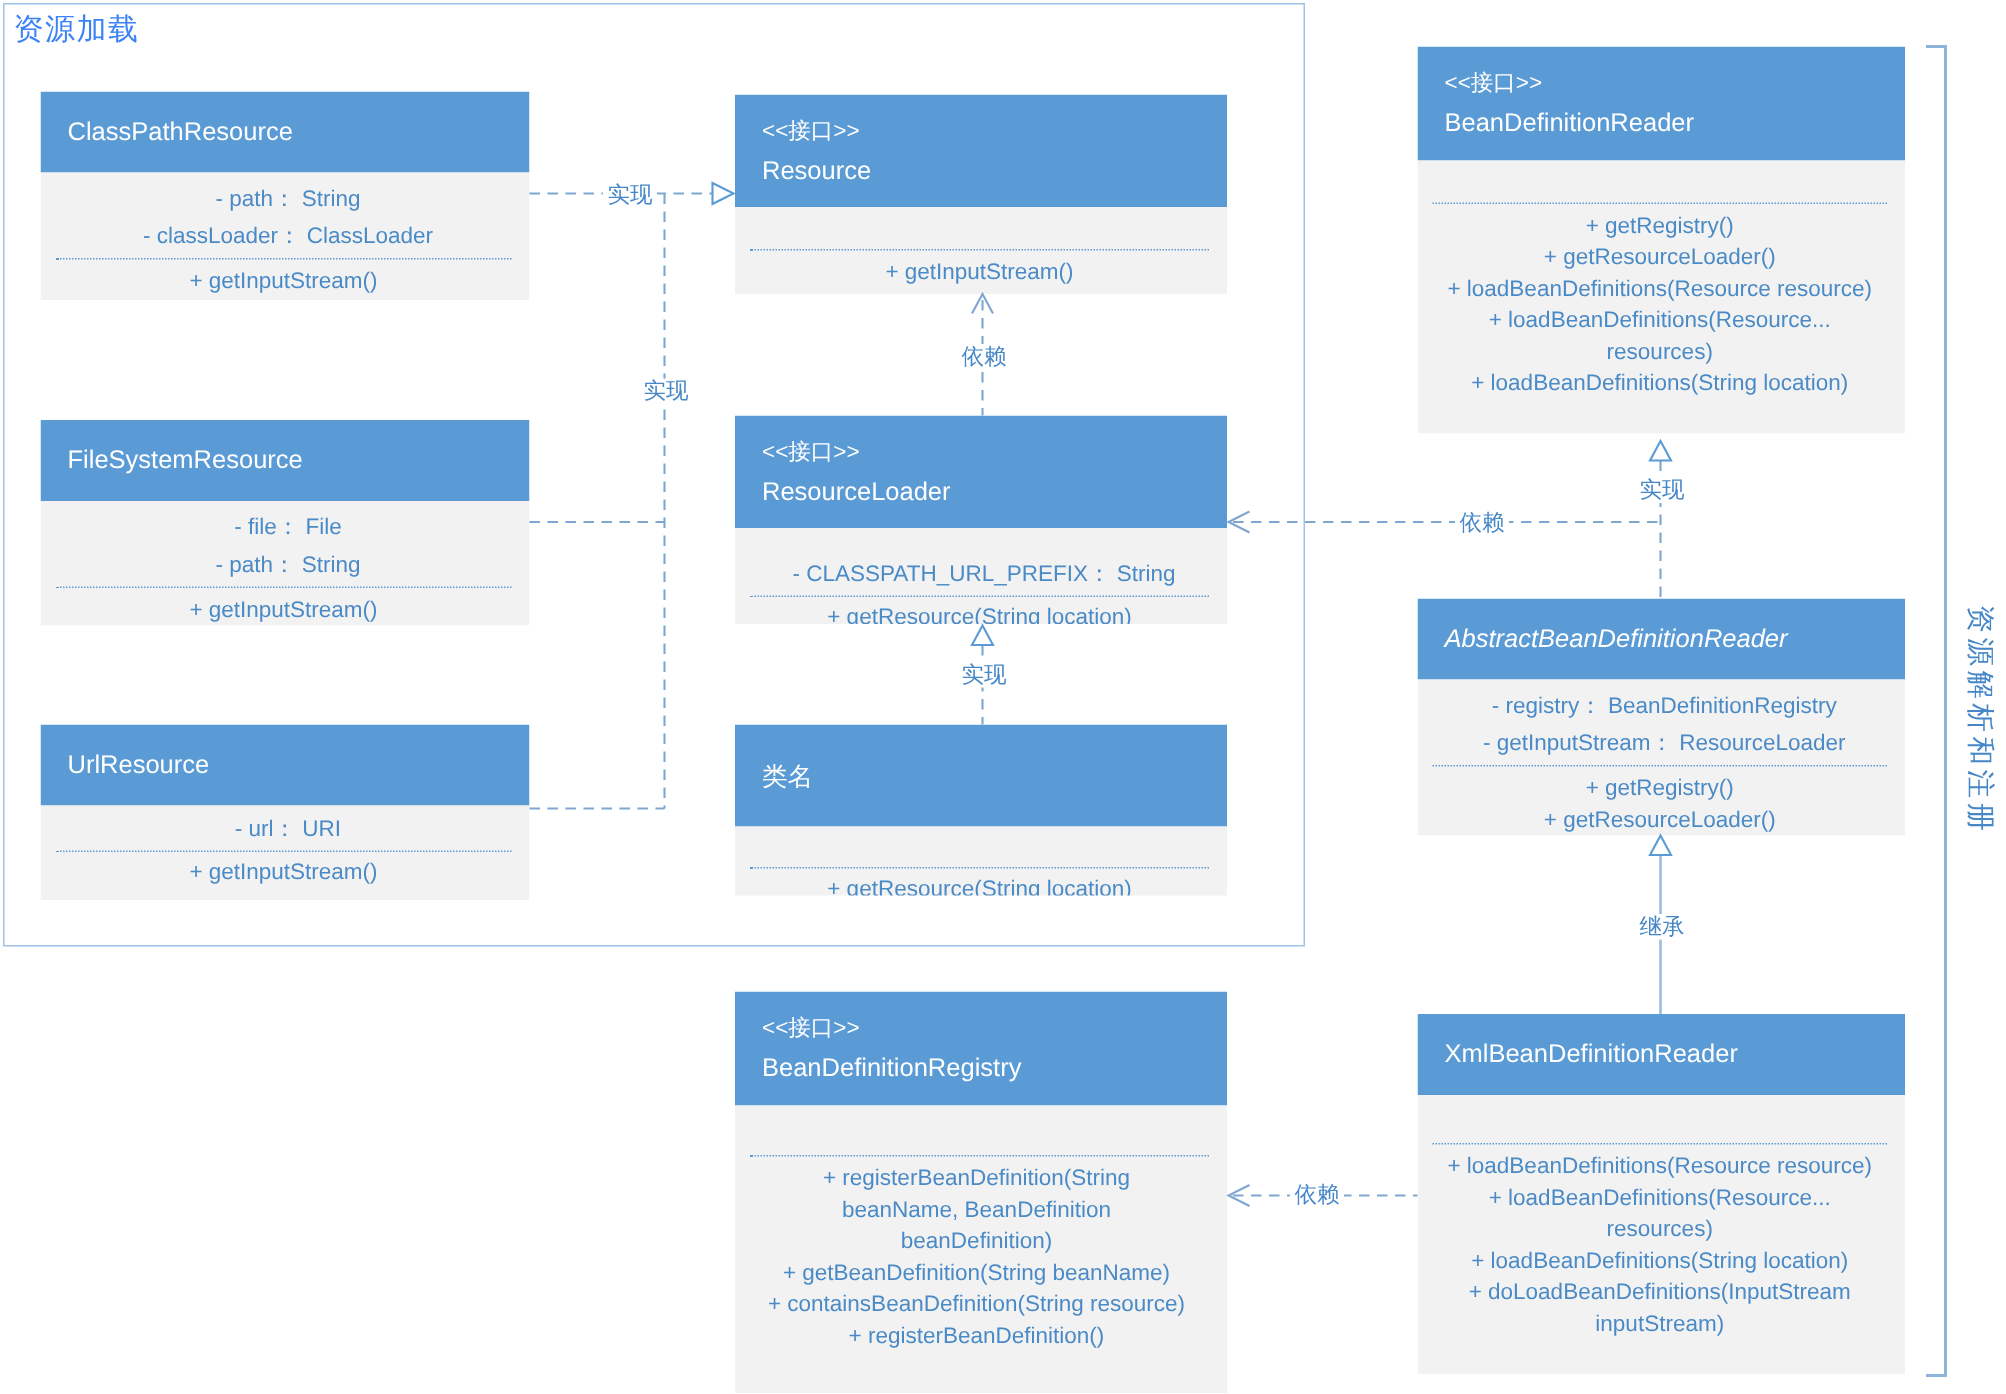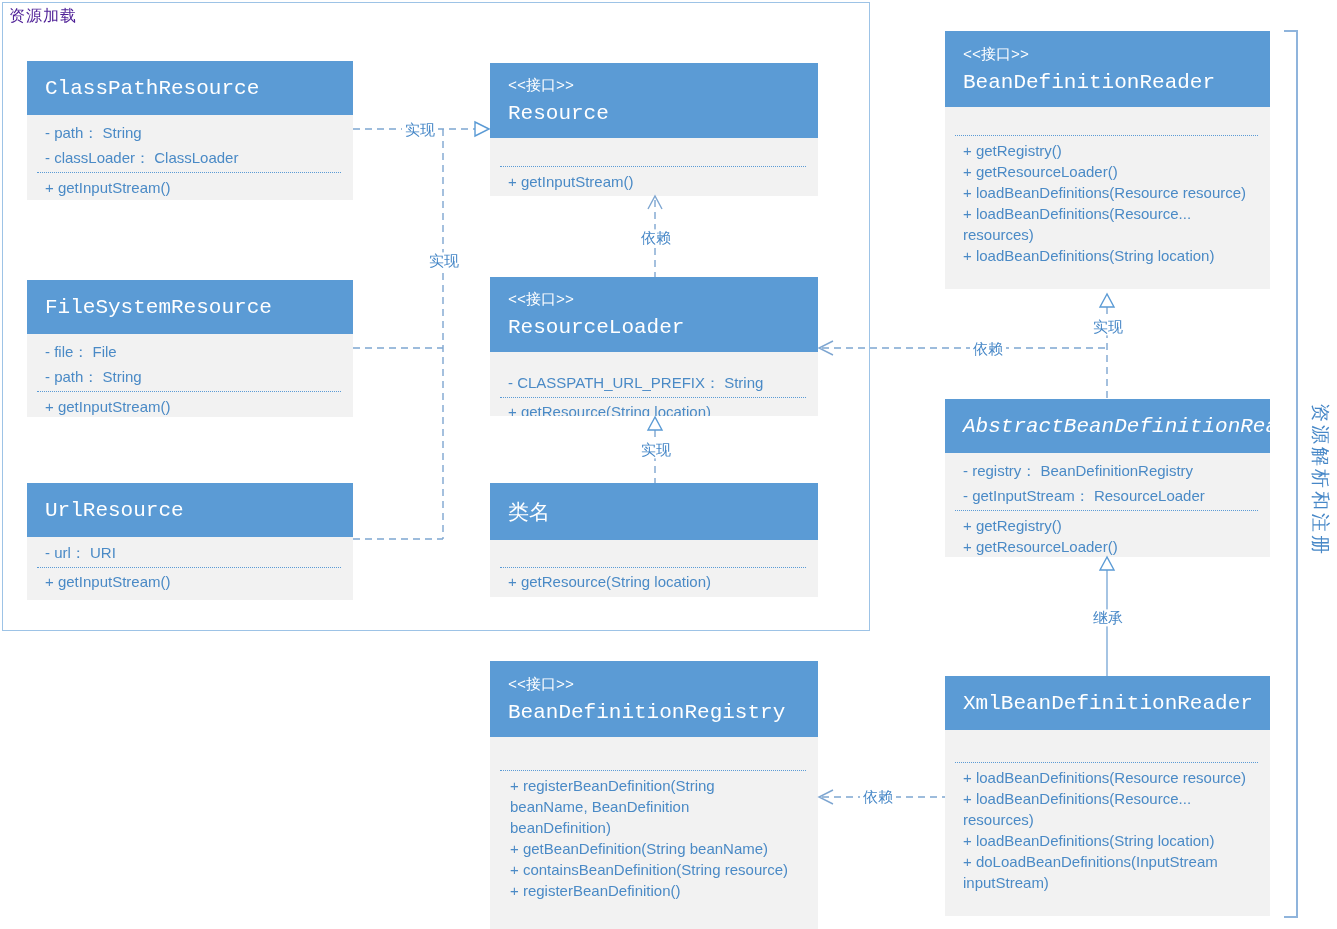--- a/index.html
+++ b/index.html
@@ -1,31 +1,31 @@
 <!DOCTYPE html>
 <html><head>
 <meta charset="utf-8">
 <style>
   html,body{margin:0;padding:0;background:#fff;}
   #canvas{position:relative;width:1337px;height:929px;overflow:hidden;background:#fff;
           font-family:"Liberation Sans",sans-serif;}
   
   .group{position:absolute;left:2px;top:2px;width:866px;height:627px;border:1px solid #9dc3e6;background:transparent;}
-  .group-title{position:absolute;left:9px;top:6px;font-size:16px;color:#4c1d95;
+  .group-title{position:absolute;left:9px;top:6px;font-size:20px;color:#3b82f6;
                font-family:Liberation Mono, monospace;letter-spacing:1px;}
   
   .uml-box{position:absolute;overflow:hidden;}
   .hd{background:#5b9bd5;color:#fff;padding-left:18px;box-sizing:border-box;
-      font-family:Liberation Mono, monospace;}
+      font-family:Liberation Sans, sans-serif;}
   .hd.h1{display:flex;align-items:center;font-size:17px;}
   .hd.h2{display:flex;flex-direction:column;justify-content:center;gap:7px;}
   .hd .stereo{font-size:15px;}
-  .hd .nm{font-size:21px;}
+  .hd .nm{font-size:17px;}
   .hd.italic{font-style:italic;}
-  .bd{background:#f2f2f2;color:#4a8ac6;box-sizing:border-box;}
+  .bd{background:#f2f2f2;color:#4a8ac6;box-sizing:border-box;text-align:center;}
   .attrs{padding:5px 14px 2px 18px;}
   .attrs .line{line-height:25px;font-size:15px;}
   .sep{border-top:1px dotted #5b9bd5;margin:0 12px 0 10px;height:0;}
   .methods{padding:4px 20px 6px 18px;}
   .methods .line{line-height:21px;font-size:15px;}
   .methods.tight .line{margin:0;}
   
   .edge-label{position:absolute;transform:translate(-50%,-50%);background:#fff;color:#4687c7;
               font-size:15px;line-height:1.15;padding:0 3px;white-space:nowrap;z-index:6;text-align:center;}
   
@@ -113,21 +113,21 @@
         <div class="line">- url：  URI</div>
       </div>
       <div class="sep"></div>
       <div class="methods" style="padding-top:3px">
         <div class="line">+ getInputStream()</div>
       </div>
     </div>
   </div>
 
   <div class="uml-box" style="left:490px;top:483px;width:328px;height:114px">
-    <div class="hd h1" style="height:57px">
+    <div class="hd h1" style="height:68px">
       <span class="nm">类名</span>
     </div>
     <div class="bd" style="height:57px">
       <div class="attrs" style="min-height:25px;padding-top:0"></div>
       <div class="sep"></div>
       <div class="methods" style="padding-top:3px">
         <div class="line">+ getResource(String location)</div>
       </div>
     </div>
   </div>

